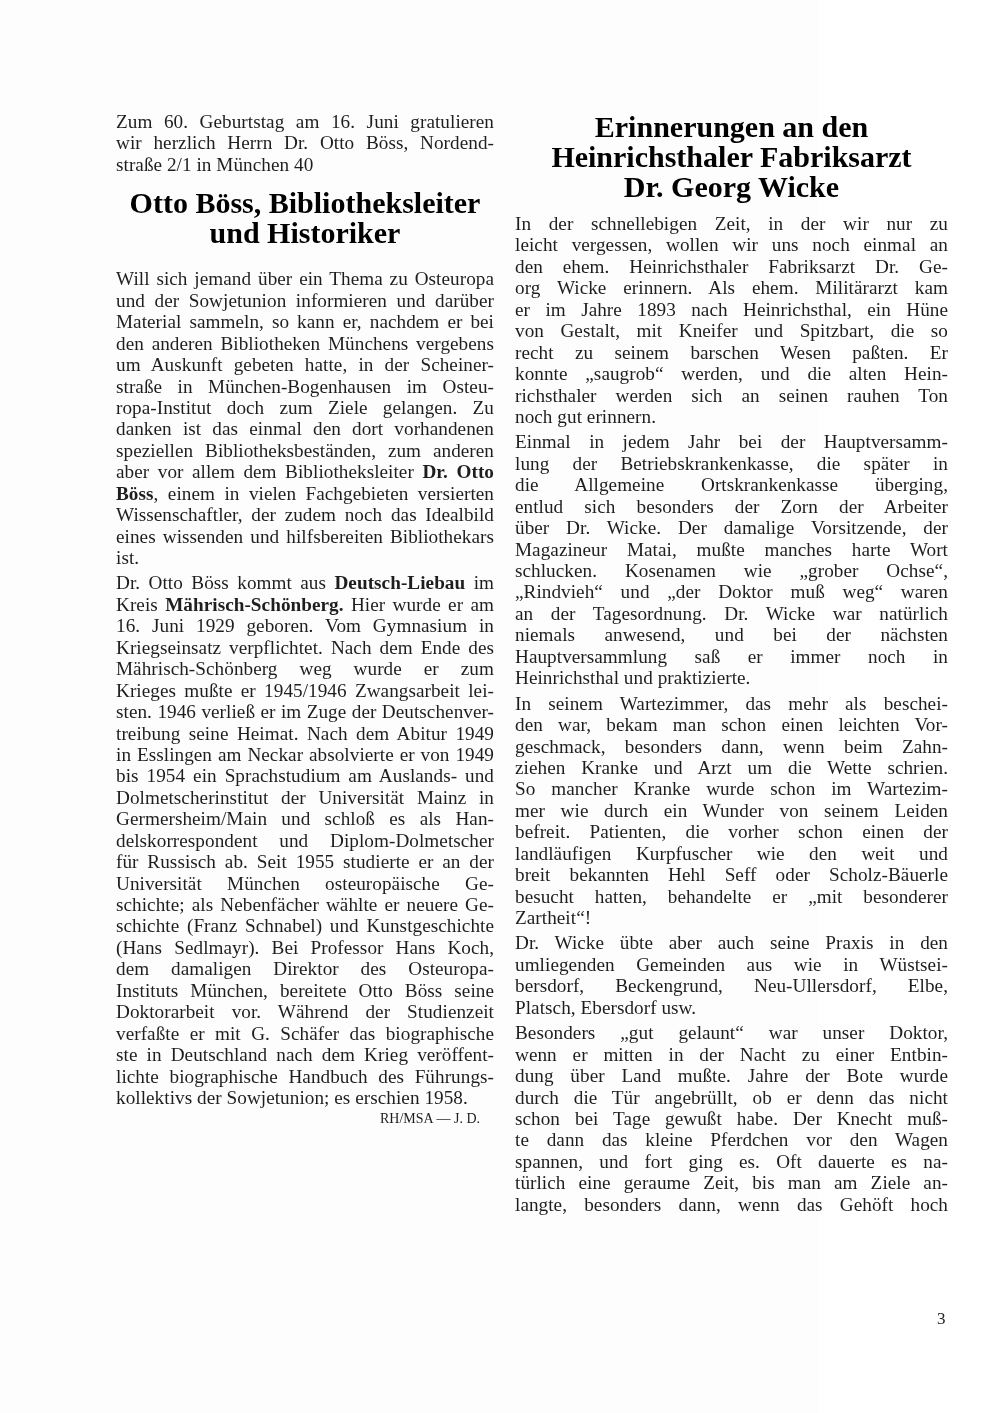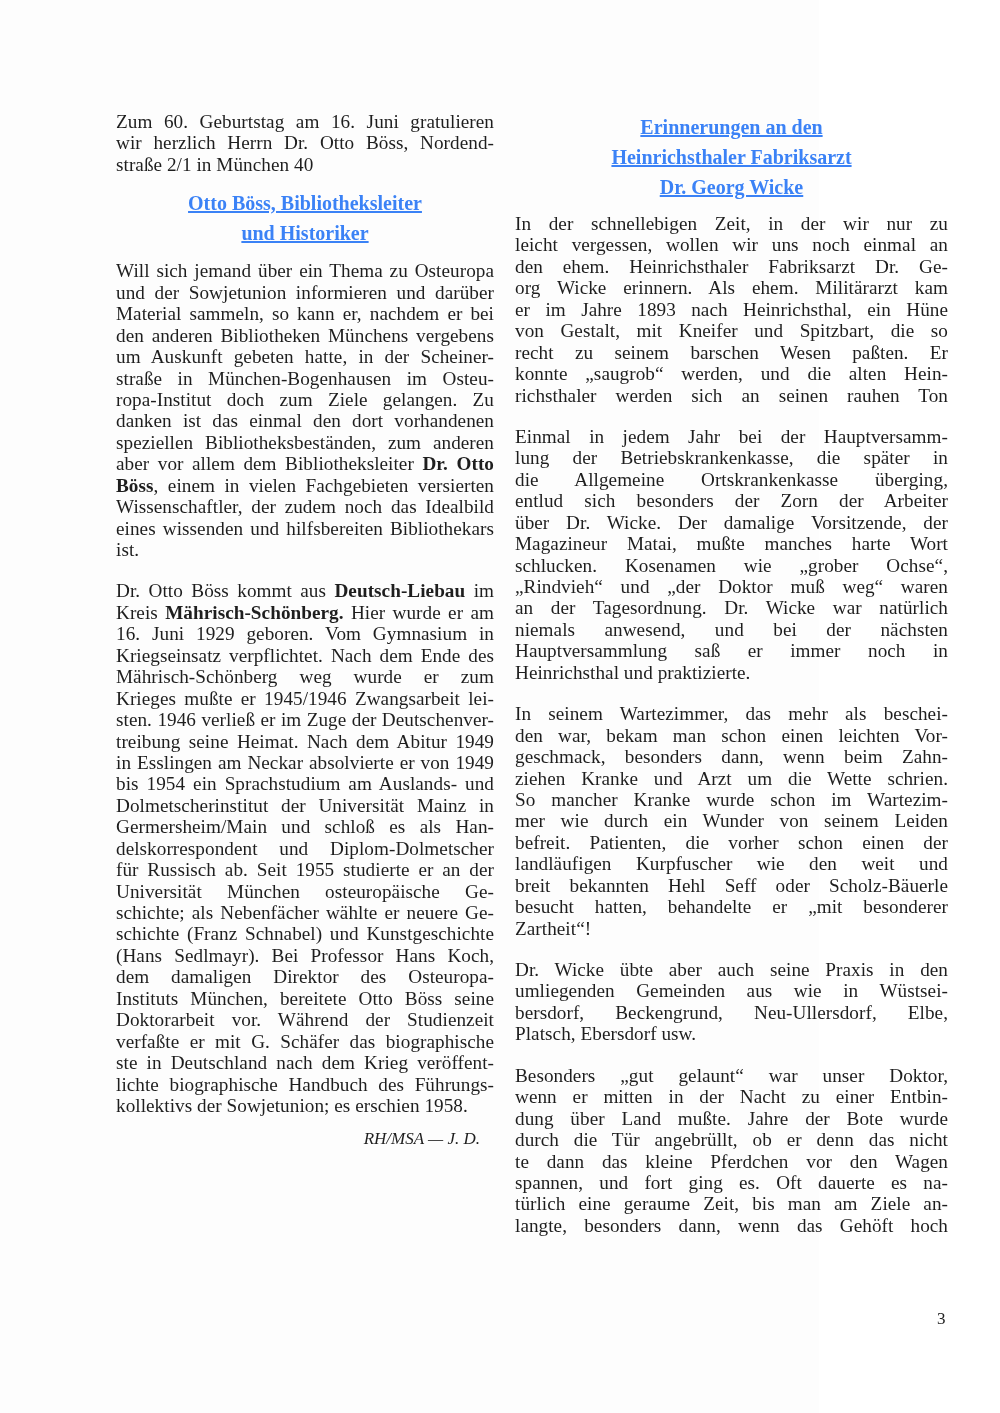--- a/index.html
+++ b/index.html
@@ -41,53 +41,51 @@
       height: 21.45px;
       white-space: nowrap;
       text-align: justify;
       text-align-last: justify;
       letter-spacing: 0.05px;
     }
     .line.last {
       text-align-last: left;
     }
     .line.para-start {
-      margin-top: 20px;
+      margin-top: 4px;
     }
     .line b {
       font-weight: bold;
       font-family: Liberation Serif, serif;
     }
     .headline {
       font-family: "Liberation Serif", "DejaVu Serif", serif;
       font-weight: bold;
       text-align: center;
-      font-size: 20px;
+      font-size: 30px;
       line-height: 30px;
-      color: #3b82f6;
-      text-decoration: underline;
+      color: #000000;
     }
     .headline-left {
       margin-top: 13px;
-      margin-bottom: 12px;
+      margin-bottom: 20px;
     }
     .headline-right {
       margin-top: 1px;
       margin-bottom: 11px;
     }
     .headline span {
       display: block;
     }
     .signature {
       display: block;
       text-align: right;
-      font-style: italic;
-      font-size: 17px;
+      font-size: 14px;
       line-height: 22px;
-      margin-top: 12px;
+      margin-top: 0;
       padding-right: 14px;
     }
     .page-number {
       position: absolute;
       left: 937px;
       top: 1309px;
       font-family: "Liberation Serif", "DejaVu Serif", serif;
       font-size: 17px;
       color: #222;
     }
@@ -169,20 +167,21 @@
     <div>
       <span class="line">In der schnellebigen Zeit, in der wir nur zu</span>
       <span class="line">leicht vergessen, wollen wir uns noch einmal an</span>
       <span class="line">den ehem. Heinrichsthaler Fabriksarzt Dr. Ge-</span>
       <span class="line">org Wicke erinnern. Als ehem. Militärarzt kam</span>
       <span class="line">er im Jahre 1893 nach Heinrichsthal, ein Hüne</span>
       <span class="line">von Gestalt, mit Kneifer und Spitzbart, die so</span>
       <span class="line">recht zu seinem barschen Wesen paßten. Er</span>
       <span class="line">konnte „saugrob“ werden, und die alten Hein-</span>
       <span class="line">richsthaler werden sich an seinen rauhen Ton</span>
+      <span class="line last">noch gut erinnern.</span>
     </div>
 
     <div>
       <span class="line para-start">Einmal in jedem Jahr bei der Hauptversamm-</span>
       <span class="line">lung der Betriebskrankenkasse, die später in</span>
       <span class="line">die Allgemeine Ortskrankenkasse überging,</span>
       <span class="line">entlud sich besonders der Zorn der Arbeiter</span>
       <span class="line">über Dr. Wicke. Der damalige Vorsitzende, der</span>
       <span class="line">Magazineur Matai, mußte manches harte Wort</span>
       <span class="line">schlucken. Kosenamen wie „grober Ochse“,</span>
@@ -212,20 +211,21 @@
       <span class="line">umliegenden Gemeinden aus wie in Wüstsei-</span>
       <span class="line">bersdorf, Beckengrund, Neu-Ullersdorf, Elbe,</span>
       <span class="line last">Platsch, Ebersdorf usw.</span>
     </div>
 
     <div>
       <span class="line para-start">Besonders „gut gelaunt“ war unser Doktor,</span>
       <span class="line">wenn er mitten in der Nacht zu einer Entbin-</span>
       <span class="line">dung über Land mußte. Jahre der Bote wurde</span>
       <span class="line">durch die Tür angebrüllt, ob er denn das nicht</span>
+      <span class="line">schon bei Tage gewußt habe. Der Knecht muß-</span>
       <span class="line">te dann das kleine Pferdchen vor den Wagen</span>
       <span class="line">spannen, und fort ging es. Oft dauerte es na-</span>
       <span class="line">türlich eine geraume Zeit, bis man am Ziele an-</span>
       <span class="line">langte, besonders dann, wenn das Gehöft hoch</span>
     </div>
   </div>
 
   <div class="page-number">3</div>
 </div>
 

